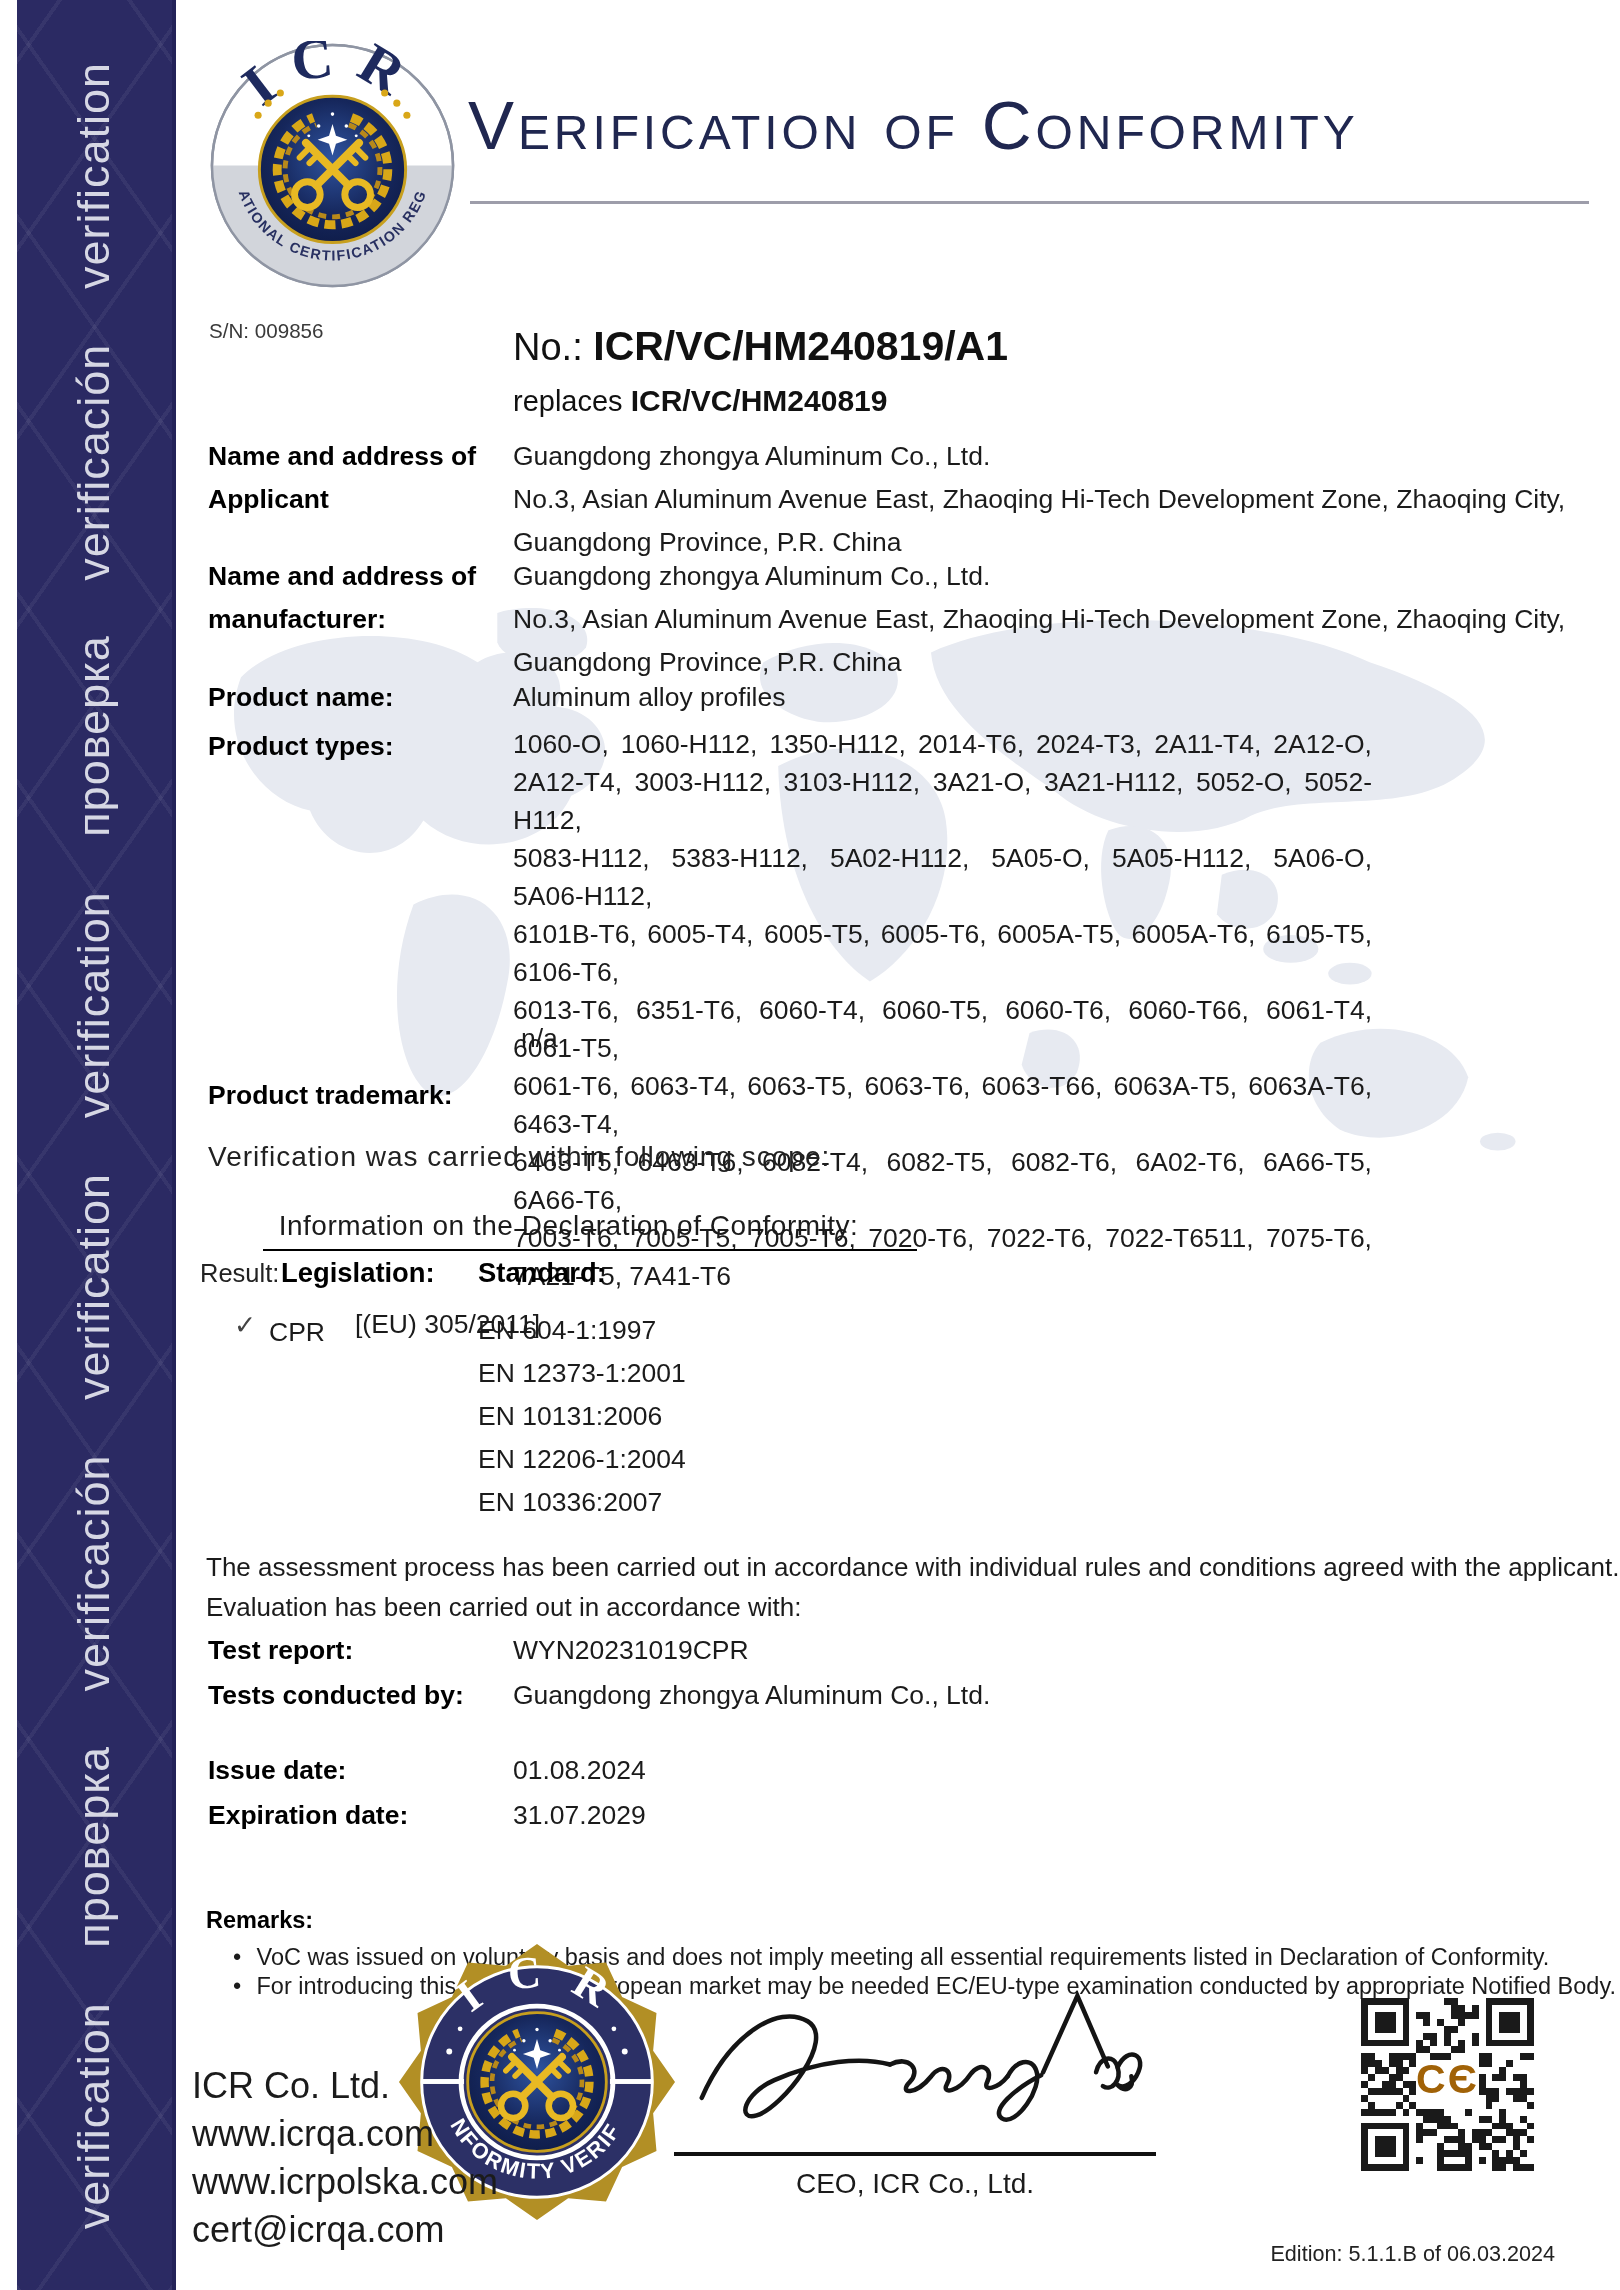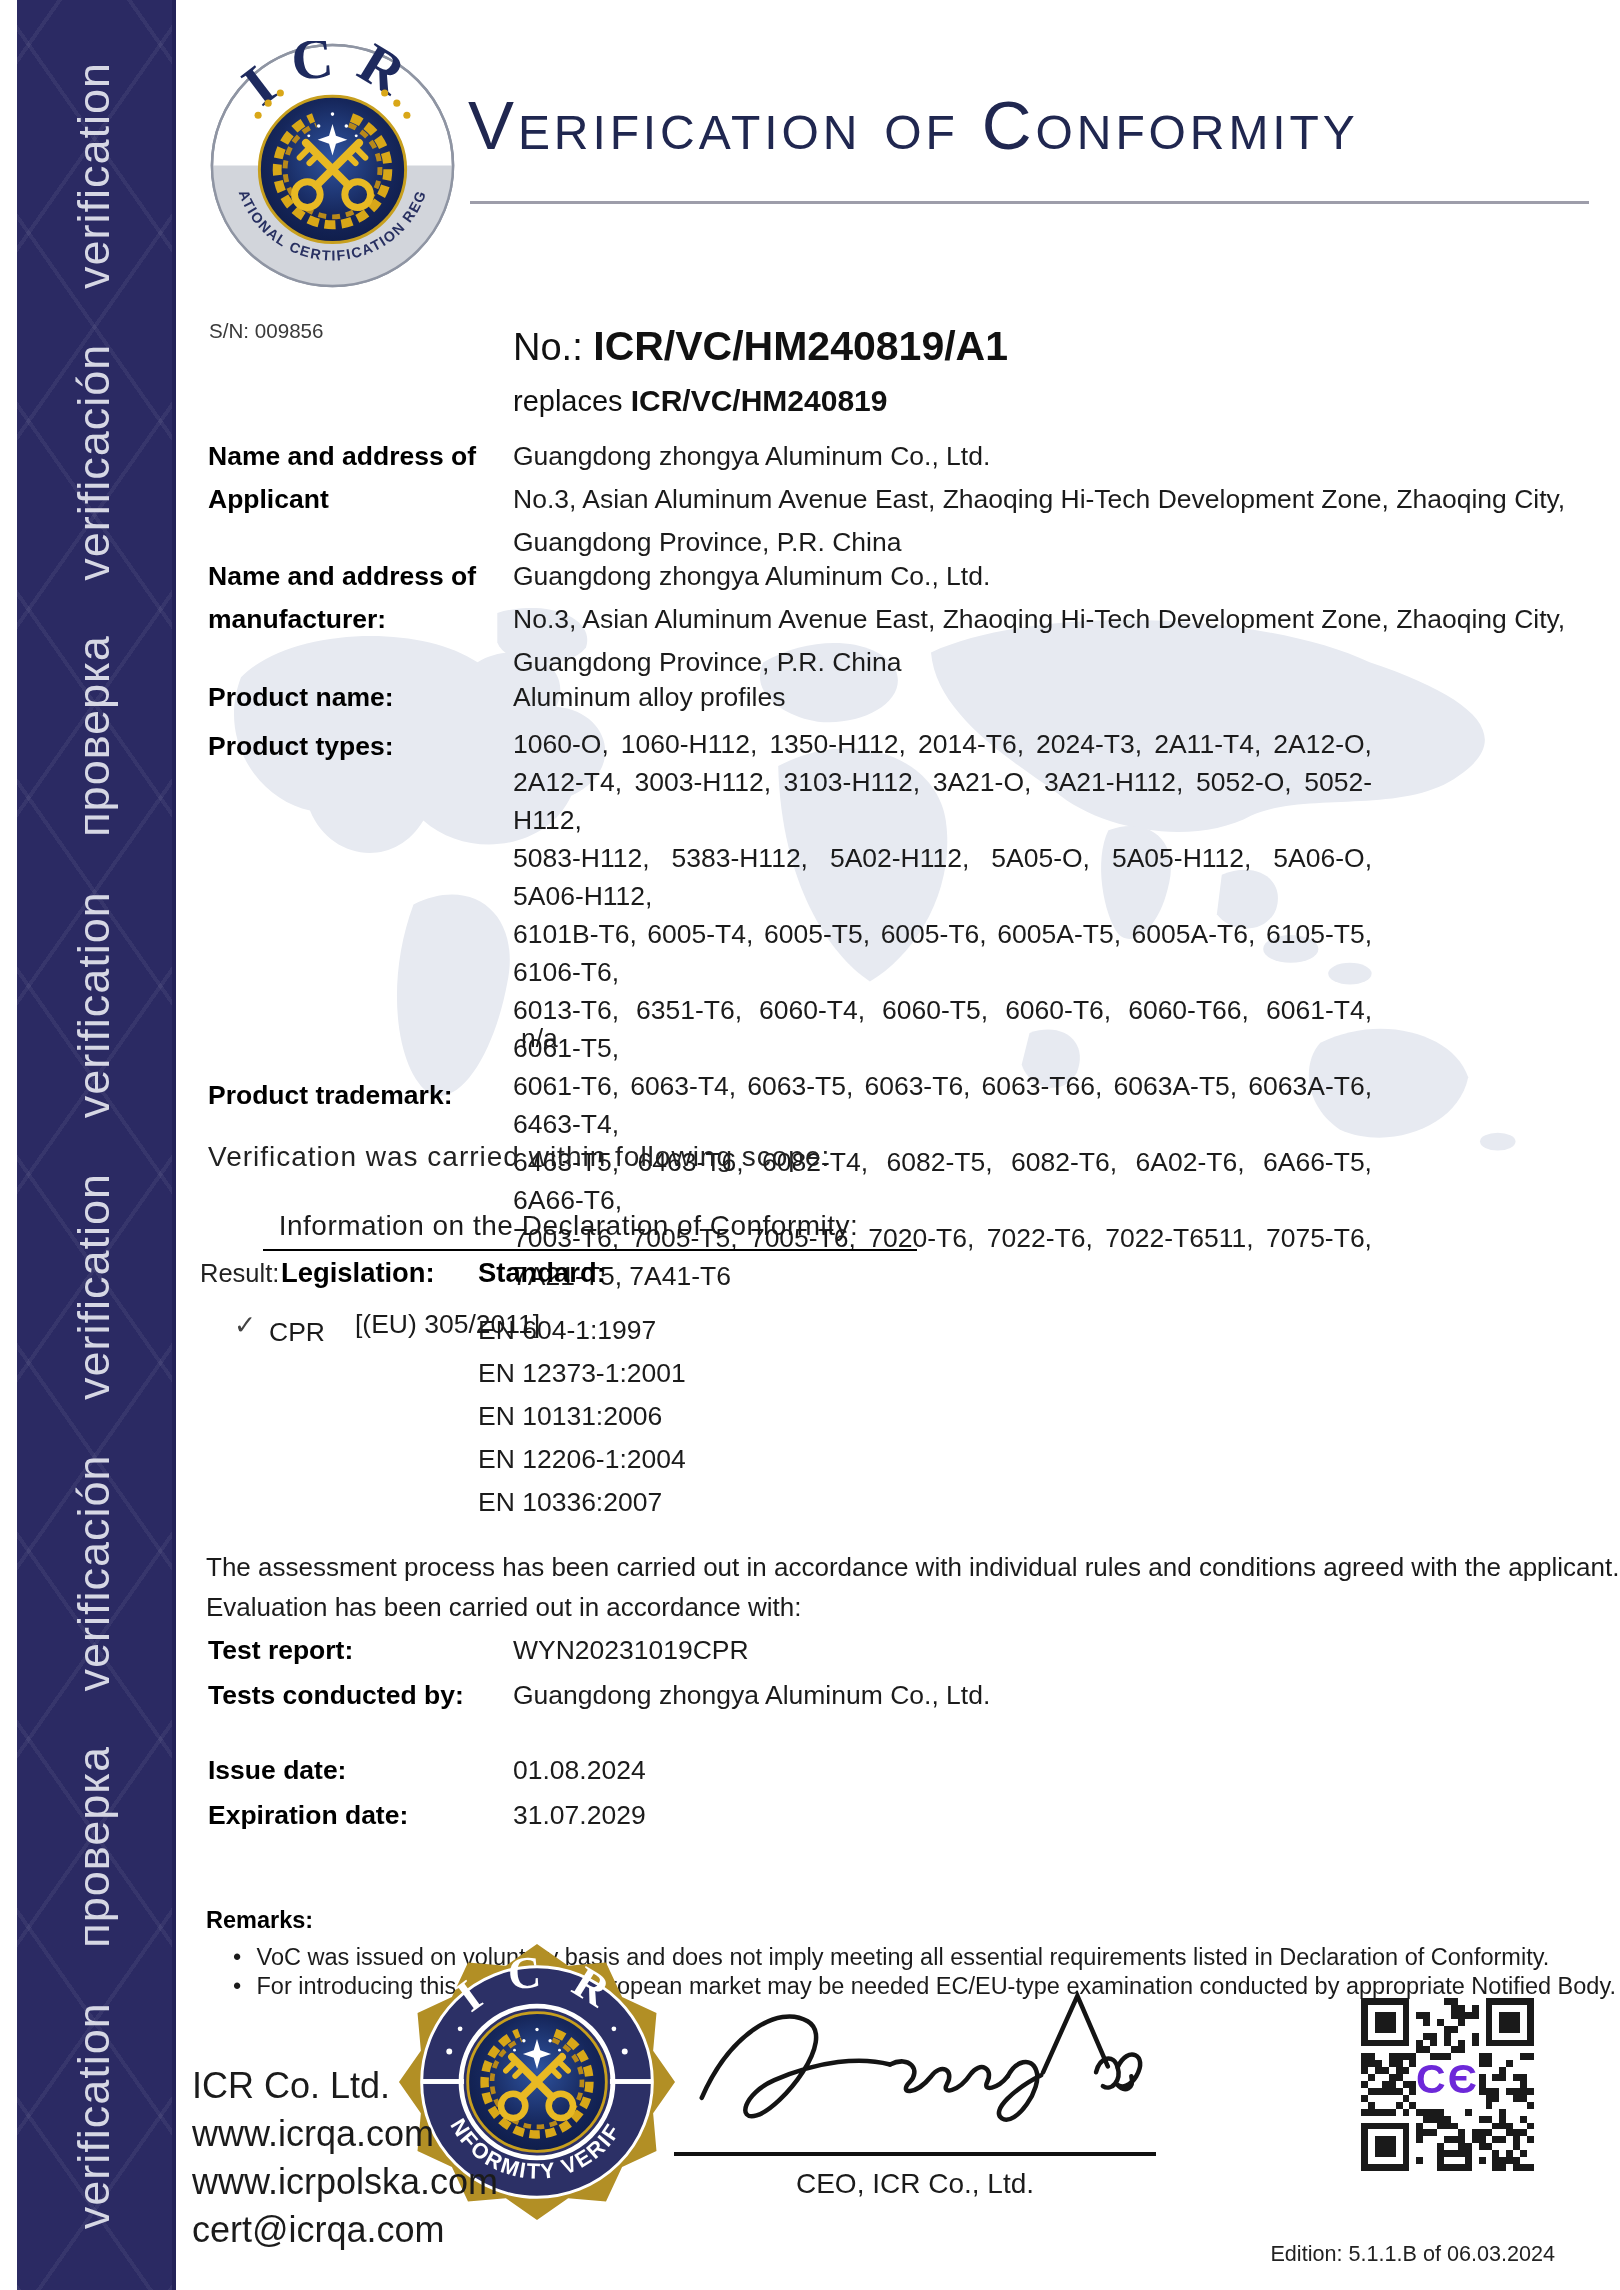--- a/index.html
+++ b/index.html
@@ -94,21 +94,21 @@
   
   #badge-bottom { position:absolute; left:398px; top:1943px; width:278px; height:278px; z-index:2; }
   #signature { position:absolute; left:688px; top:1978px; width:461px; height:169px; z-index:2; }
   .sig-line { position:absolute; left:674px; top:2152px; width:482px; height:3.9px; background:#111; z-index:2; }
   .ceo { position:absolute; left:674px; top:2168px; width:482px; text-align:center; font-size:28px; color:#1b1b1b; z-index:2; }
 
   .contact { position:absolute; left:192px; top:2062px; font-size:36px; color:#1b1b1b; line-height:48px; z-index:2; }
 
   .qr-wrap { position:absolute; left:1361px; top:1998px; width:173px; height:173px; z-index:2; }
   #qr { width:173px; height:173px; }
-  .ce { position:absolute; left:0; top:61px; width:173px; text-align:center; font-size:41px; font-weight:bold; letter-spacing:2px; color:#6d28d9; line-height:1; }
+  .ce { position:absolute; left:0; top:61px; width:173px; text-align:center; font-size:41px; font-weight:bold; letter-spacing:2px; color:#a16207; line-height:1; }
 
   .edition { position:absolute; right:65px; top:2241px; font-size:21.6px; color:#222; z-index:2; }
 </style>
 </head>
 <body>
 
 <div class="page">
 
   <svg id="worldmap" viewBox="0 0 1470 1180" preserveAspectRatio="none" aria-hidden="true">
     <g fill="#e7eaf1">

